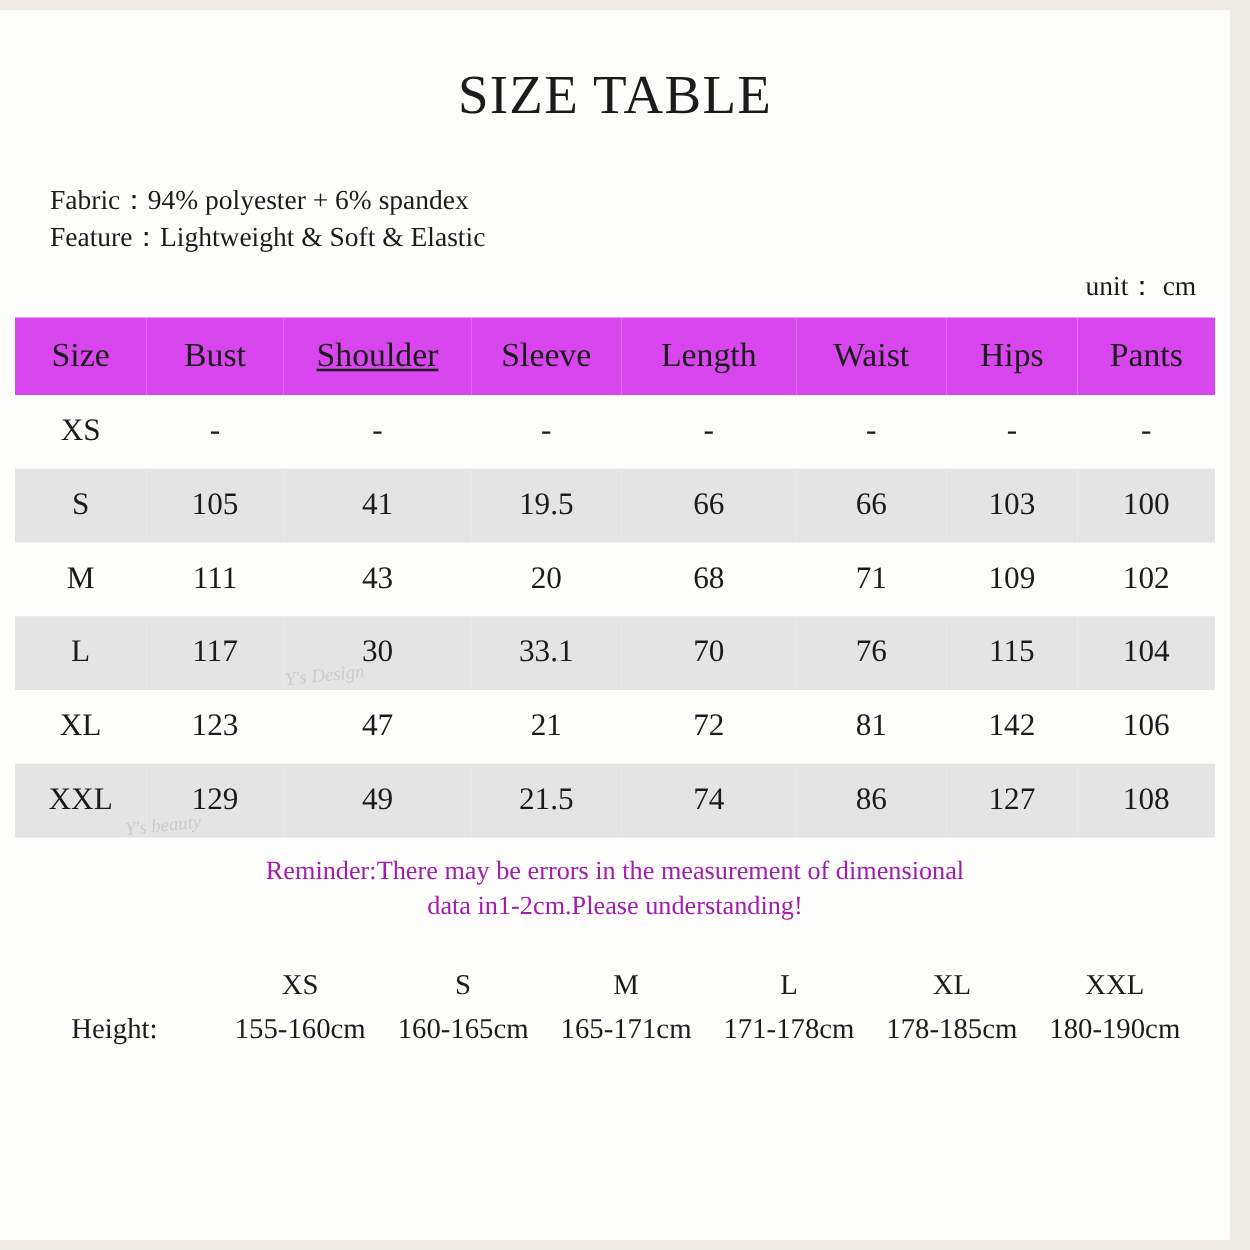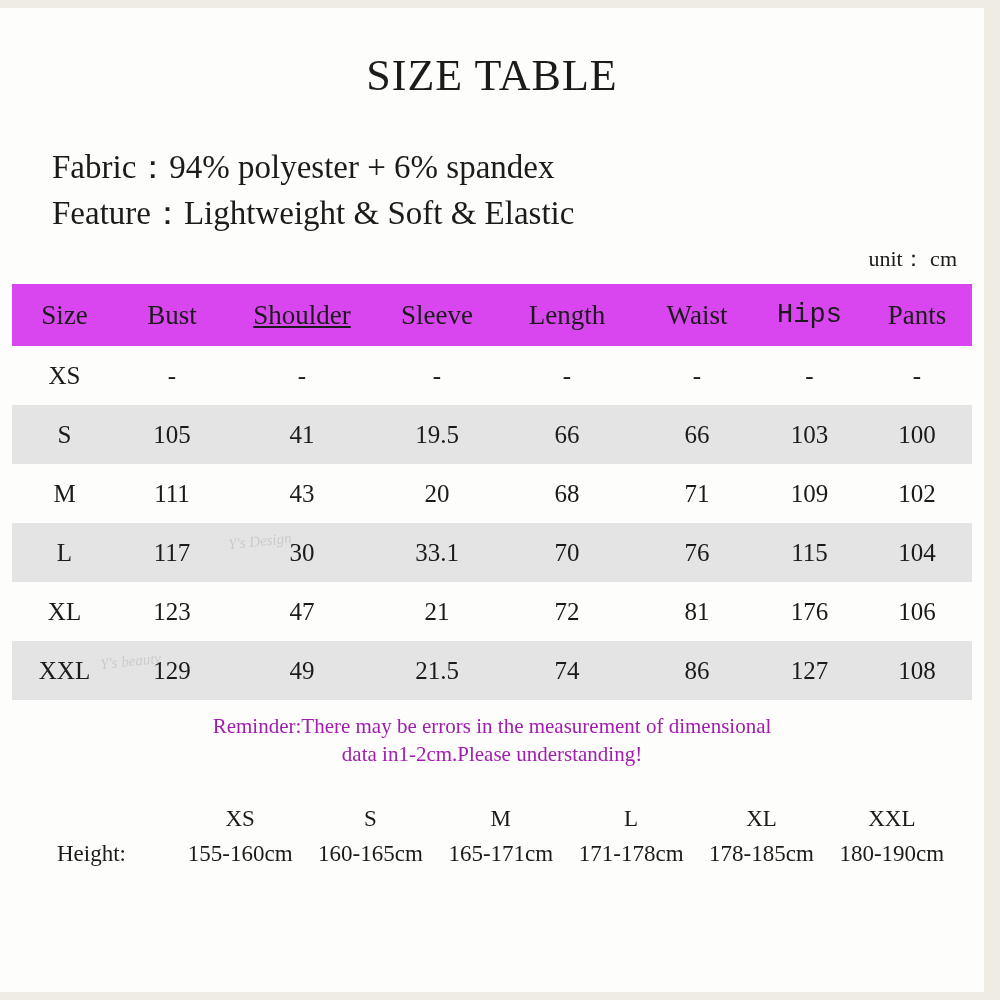--- a/index.html
+++ b/index.html
@@ -26,24 +26,23 @@
   .title {
     text-align: center;
     font-size: 44px;
     letter-spacing: 1px;
     margin-top: 42px;
     font-family: "Liberation Serif", serif;
     font-weight: normal;
   }
   .specs {
     margin-top: 44px;
-    padding-left: 16px;
-    font-size: 33px;
+    padding-left: 40px;
+    font-size: 22px;
     line-height: 1.38;
-    margin-left: 36px;
   }
   .spec-line {
     white-space: nowrap;
   }
   .unit {
     text-align: right;
     padding-right: 27px;
     font-size: 22px;
     margin-top: 8px;
   }
@@ -74,21 +73,21 @@
   }
   table.size-table tbody tr.plain {
     background: transparent;
   }
   .col-size   { width: 105px; }
   .col-bust   { width: 110px; }
   .col-shoulder { width: 150px; text-decoration: underline; }
   .col-sleeve { width: 120px; }
   .col-length { width: 140px; }
   .col-waist  { width: 120px; }
-  .col-hips   { width: 105px; font-family: Liberation Mono, monospace; }
+  .col-hips   { width: 105px; }
   .col-pants  { width: 110px; }
 
   .reminder {
     text-align: center;
     font-size: 21px;
     color: #a21caf;
     line-height: 1.35;
     margin-top: 12px;
   }
   .hw-block {
@@ -196,21 +195,21 @@
         <td>115</td>
         <td>104</td>
       </tr>
       <tr class="plain">
         <td>XL</td>
         <td>123</td>
         <td>47</td>
         <td>21</td>
         <td>72</td>
         <td>81</td>
-        <td>176</td>
+        <td>142</td>
         <td>106</td>
       </tr>
       <tr class="shaded">
         <td>XXL</td>
         <td>129</td>
         <td>49</td>
         <td>21.5</td>
         <td>74</td>
         <td>86</td>
         <td>127</td>

